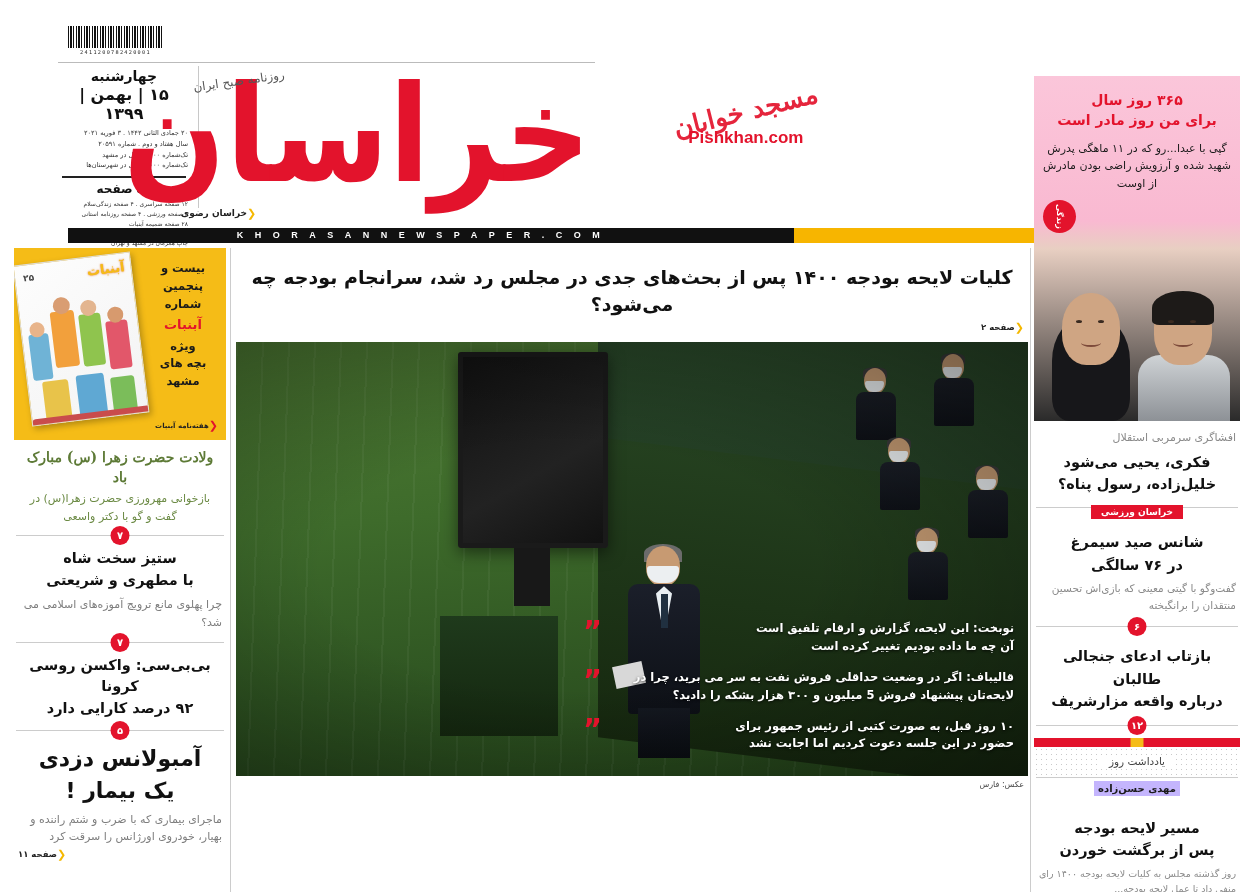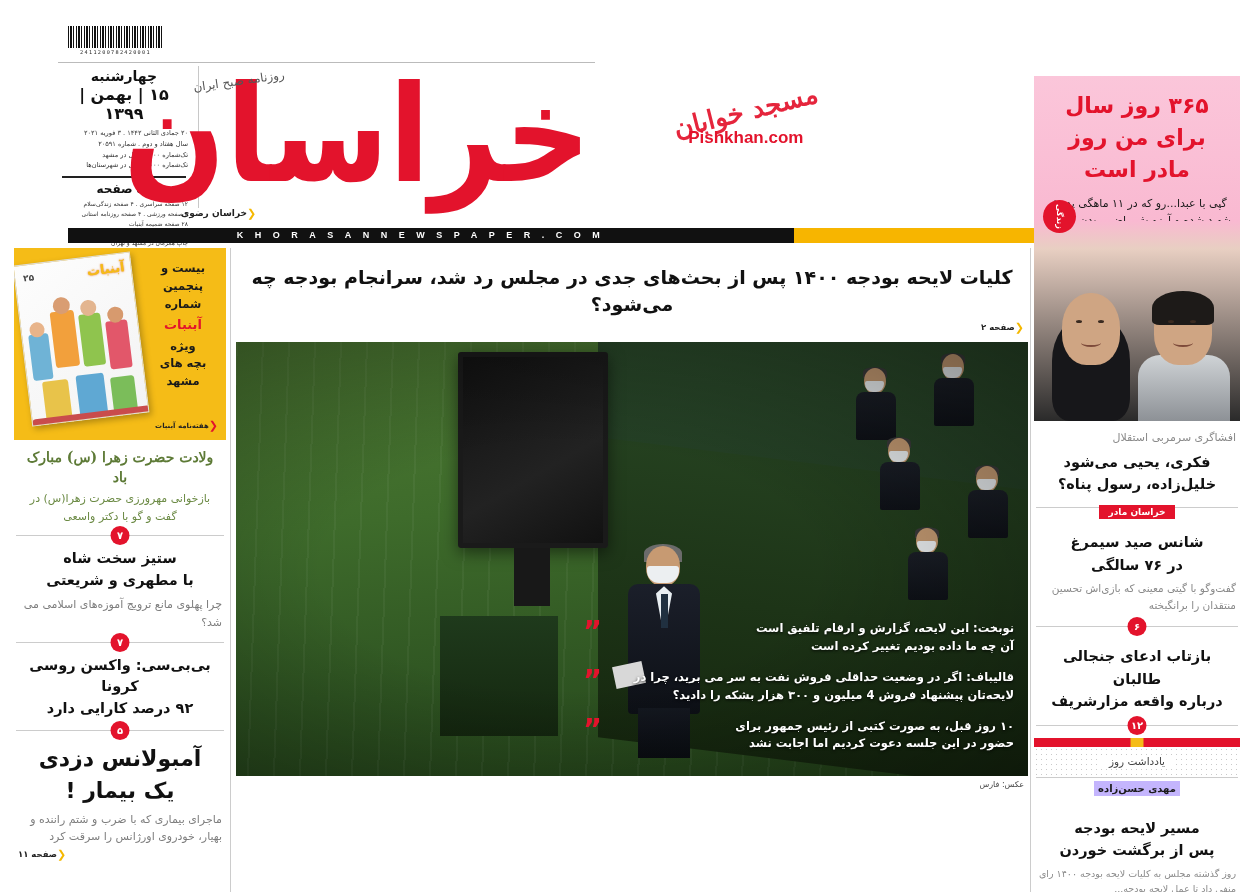--- a/index.html
+++ b/index.html
@@ -468,21 +468,21 @@
     background: #ccc;
   }
   .life-box {
     position: relative;
     width: 206px; height: 145px;
     background: linear-gradient(180deg,#fbc6da 0%,#f9b9d1 100%);
     overflow: visible;
   }
   .life-title {
     padding: 14px 10px 0 10px;
-    font-size: 22px; font-weight: bold; color: #e3132c;
+    font-size: 14px; font-weight: bold; color: #e3132c;
     text-align: center; line-height: 1.45;
   }
   .life-desc {
     padding: 9px 9px 0 9px;
     font-size: 11px; color: #1a1a1a;
     line-height: 1.62; text-align: center;
   }
   .life-badge {
     position: absolute;
     bottom: -12px; left: 9px;
@@ -774,21 +774,21 @@
         <div class="quote-row">
           <div class="quote-text">
             <div>نوبخت: این لایحه، گزارش و ارقام تلفیق است</div>
             <div>آن چه ما داده بودیم تغییر کرده است</div>
           </div>
           <div class="quote-mark">”</div>
         </div>
         <div class="quote-row">
           <div class="quote-text">
             <div>قالیباف: اگر در وضعیت حداقلی فروش نفت به سر می برید، چرا در</div>
-            <div>لایحه‌تان پیشنهاد فروش 4 میلیون و ۳۰۰ هزار بشکه را دادید؟</div>
+            <div>لایحه‌تان پیشنهاد فروش 5 میلیون و ۳۰۰ هزار بشکه را دادید؟</div>
           </div>
           <div class="quote-mark">”</div>
         </div>
         <div class="quote-row">
           <div class="quote-text">
             <div>۱۰ روز قبل، به صورت کتبی از رئیس جمهور برای</div>
             <div>حضور در این جلسه دعوت کردیم اما اجابت نشد</div>
           </div>
           <div class="quote-mark">”</div>
         </div>
@@ -828,21 +828,21 @@
       </div>
     </div>
 
     <div class="r-item">
       <div class="r-kicker">افشاگری سرمربی استقلال</div>
       <div class="r-title">فکری، یحیی می‌شود</div>
       <div class="r-title" style="margin-top:0">خلیل‌زاده، رسول پناه؟</div>
     </div>
 
     <div class="r-sep"></div>
-    <span class="tag-red">خراسان مادر</span>
+    <span class="tag-red">خراسان ورزشی</span>
 
     <div class="r-item" style="padding-top:0">
       <div class="r-title">شانس صید سیمرغ</div>
       <div class="r-title" style="margin-top:0">در ۷۶ سالگی</div>
       <div class="r-desc">گفت‌وگو با گیتی معینی که بازی‌اش تحسین منتقدان را برانگیخته</div>
     </div>
 
     <div class="r-sep">
       <span class="pagebadge">۶</span>
     </div>

